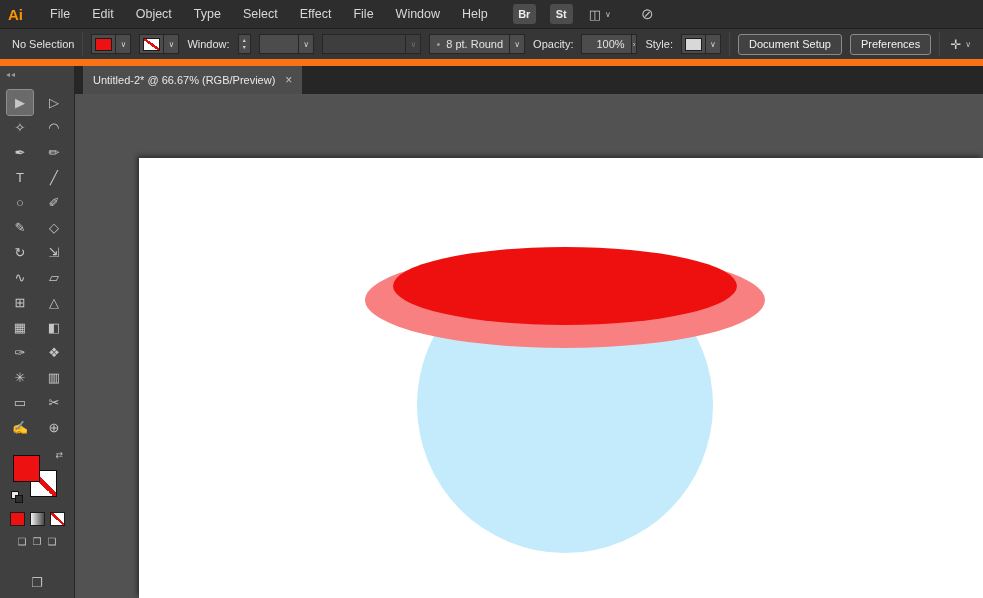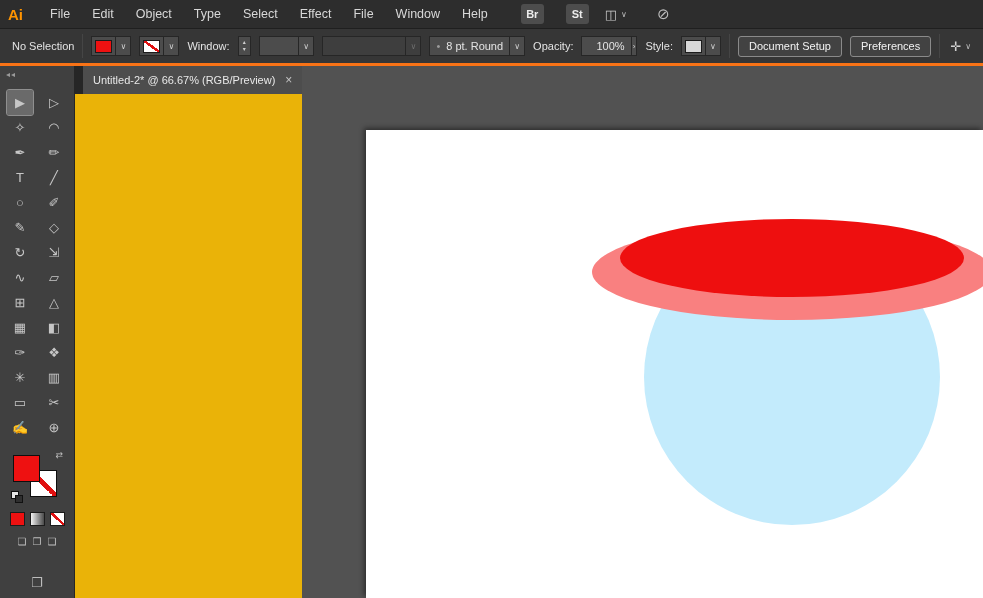--- a/index.html
+++ b/index.html
@@ -1,32 +1,32 @@
 <!DOCTYPE html>
 <html><head>
 <meta charset="utf-8">
 <style>
   * { margin:0; padding:0; box-sizing:border-box; }
   body { font-family:"Liberation Sans", sans-serif; background:#1e1e1e; }
-  .app { position:relative; width:983px; height:598px; background:#eab308; overflow:hidden; user-select:none; }
+  .app { position:relative; width:983px; height:598px; background:#701a75; overflow:hidden; user-select:none; }
 
   
   .menubar { height:28px; background:#2d2d2d; display:flex; align-items:center; padding-left:8px; }
   .logo { color:#ff9400; font-weight:bold; font-size:15px; margin-right:16px; }
   .menu-item { padding:16px 11px; font-size:12.5px; color:#d8d8d8; line-height:28px; cursor:default; }
   .mb-badge { width:23px; height:20px; background:#4d4d4d; border-radius:3px; color:#ececec;
-              font-size:11px; font-weight:bold; display:flex; align-items:center; justify-content:center; margin-left:22px; }
+              font-size:11px; font-weight:bold; display:flex; align-items:center; justify-content:center; margin-left:14px; }
   .mb-badge:first-of-type { margin-left:32px; }
   .mb-group { display:flex; align-items:center; margin-left:16px; color:#c9c9c9; }
   .mb-group .g-icon { font-size:13px; }
   .mb-group .chev { font-size:8px; margin-left:4px; color:#bdbdbd; }
   .sync { margin-left:30px; color:#bdbdbd; font-size:15px; }
 
   
-  .controlbar { height:38px; background:#363636; border-top:1px solid #1f1f1f; border-bottom:3px solid #f97316;
+  .controlbar { height:38px; background:#363636; border-top:1px solid #1f1f1f; border-bottom:7px solid #f97316;
                 display:flex; align-items:center; padding:0 12px; gap:8px; font-size:11px; color:#e3e3e3; }
   .cb-label { white-space:nowrap; }
   .sep { width:1px; height:24px; background:#242424; border-right:1px solid #454545; }
   .field { height:20px; background:#4c4c4c; border:1px solid #262626; display:flex; align-items:center; }
   .chevbox { width:15px; height:100%; border-left:1px solid #262626; display:flex; align-items:center; justify-content:center;
              font-size:8px; color:#cfcfcf; }
   .swatch { width:17px; height:13px; margin:0 3px; border:1px solid #1c1c1c; }
   .none { background:#fff; position:relative; }
   .none::after { content:""; position:absolute; inset:0;
                  background:linear-gradient(to top right, transparent 44%, #e01010 44%, #e01010 58%, transparent 58%); }
@@ -55,21 +55,21 @@
   .mini { position:absolute; left:0; bottom:-3px; width:12px; height:12px; }
   .mini .mf { position:absolute; left:0; top:0; width:8px; height:8px; background:#e8e8e8; border:1px solid #111; }
   .mini .ms { position:absolute; left:4px; top:4px; width:8px; height:8px; background:#2f2f2f; border:1px solid #111; }
   .color-row { display:flex; gap:5px; margin-top:12px; }
   .cbtn { width:15px; height:14px; border:1px solid #1c1c1c; }
   .grad { background:linear-gradient(90deg, #f2f2f2, #4a4a4a); }
   .mode-row { display:flex; gap:6px; margin-top:10px; color:#bdbdbd; font-size:10px; }
   .screen-row { margin-top:auto; margin-bottom:8px; color:#bdbdbd; font-size:13px; }
 
   
-  .workarea { flex:1; display:flex; flex-direction:row; min-width:0; }
+  .workarea { flex:1; display:flex; flex-direction:column; min-width:0; }
   .tabrow { height:28px; background:#262626; display:flex; align-items:flex-start; }
   .tab { margin-left:8px; height:28px; background:#4d4d4d; display:flex; align-items:center; gap:10px;
          padding:0 10px; font-size:11px; color:#e8e8e8; }
   .tab .close { color:#c4c4c4; font-size:12px; }
   .canvas { position:relative; flex:1; background:#525252; overflow:hidden; }
   .artboard { position:absolute; left:64px; top:64px; right:0; bottom:0; background:#ffffff;
               box-shadow:-2px -2px 5px rgba(0,0,0,0.45); }
   .artboard svg { position:absolute; left:0; top:0; }
 </style>
 </head>

